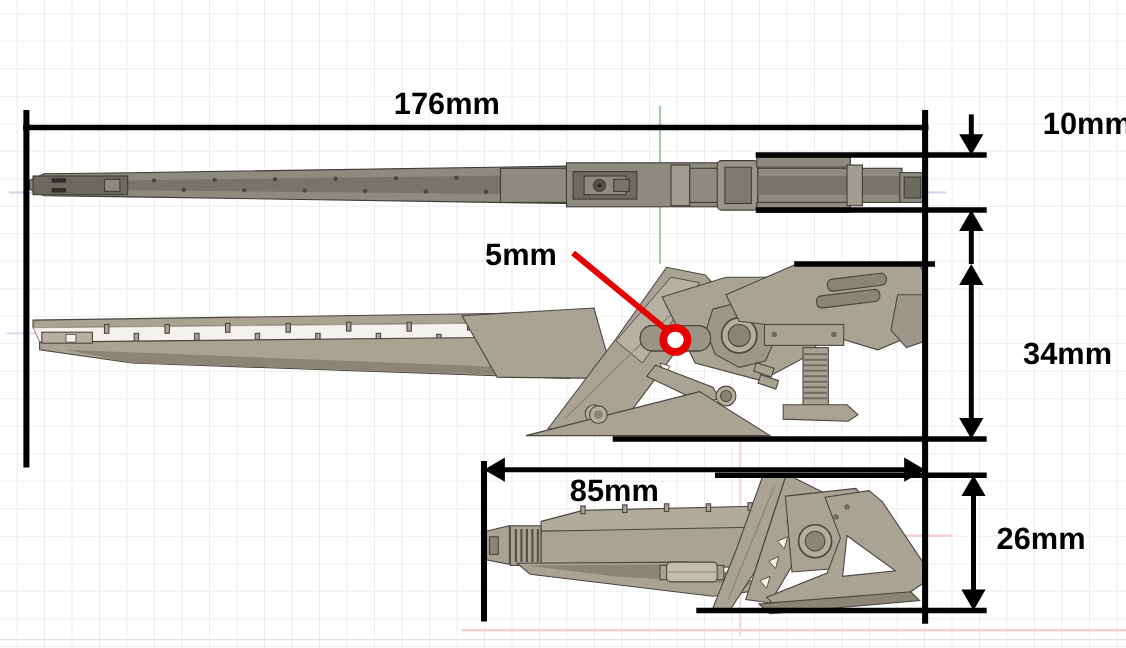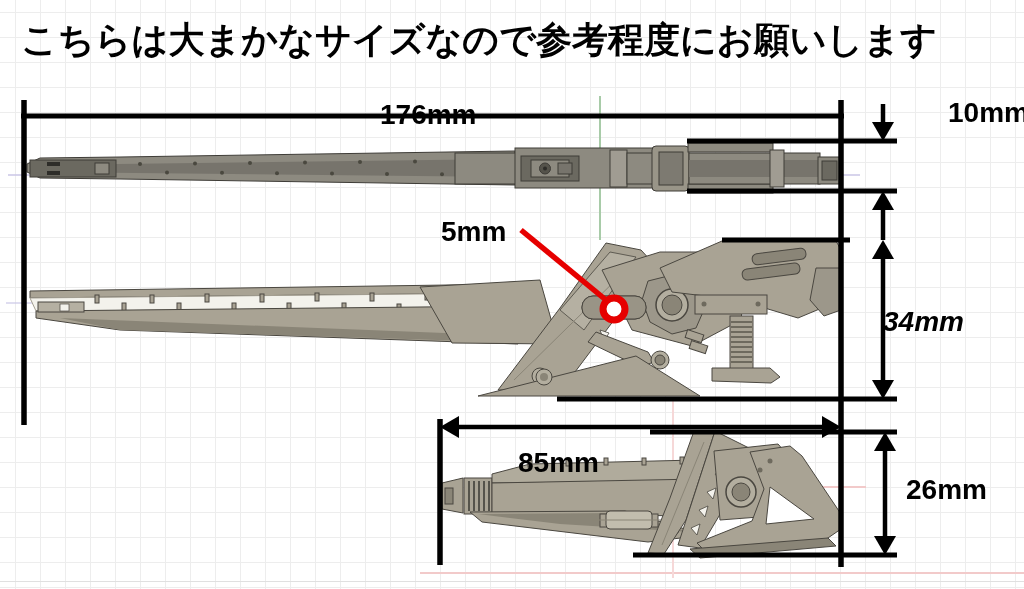--- a/index.html
+++ b/index.html
@@ -19,25 +19,25 @@
     position:absolute;z-index:10;color:#000;font-weight:700;
     font-size:28px;line-height:1;white-space:nowrap;
     font-family:"Liberation Sans","DejaVu Sans",sans-serif;
   }
   #title{
     position:absolute;z-index:10;left:21px;top:17px;width:1000px;
     font-family:"DejaVu Serif","Liberation Serif",serif;
     font-weight:700;font-size:36px;line-height:44px;color:#000;
     white-space:nowrap;letter-spacing:0px;
   }
-  #lbl-176{left:380px;top:81px;margin-top:20px;}
+  #lbl-176{left:358px;top:81px;}
   #lbl-10{left:948px;top:99px;}
   #lbl-5{left:441px;top:218px;}
-  #lbl-34{left:883px;top:308px;font-style:italic;}
-  #lbl-85{left:518px;top:449px;}
+  #lbl-34{left:930px;top:308px;}
+  #lbl-85{left:518px;top:432px;}
   #lbl-26{left:906px;top:476px;}
 </style>
 </head>
 <body>
 
 <div id="canvas">
 
   <div class="guide" style="left:599px;top:96px;width:2px;height:144px;background:#a8cba8;"></div>
   <div class="guide" style="left:8px;top:174px;width:852px;height:2px;background:#c9c6e6;opacity:.75;"></div>
   <div class="guide" style="left:6px;top:302px;width:442px;height:2px;background:#c9c6e6;opacity:.6;"></div>
@@ -234,20 +234,19 @@
       <polygon points="885,555 874,536 896,536"></polygon>
     </g>
 
     <g>
       <line x1="521" y1="230" x2="606" y2="300" stroke="#e60000" stroke-width="5.5"></line>
       <circle cx="614" cy="309" r="8" fill="#ffffff"></circle>
       <circle cx="614" cy="309" r="11" fill="none" stroke="#e60000" stroke-width="7"></circle>
     </g>
   </svg>
 
-  <div id="title">こちらは大まかなサイズなので参考程度にお願いします</div>
   <div class="dim-label" id="lbl-176">176mm</div>
   <div class="dim-label" id="lbl-10">10mm</div>
   <div class="dim-label" id="lbl-5">5mm</div>
   <div class="dim-label" id="lbl-34">34mm</div>
   <div class="dim-label" id="lbl-85">85mm</div>
   <div class="dim-label" id="lbl-26">26mm</div>
 </div>
 
 </body></html>

